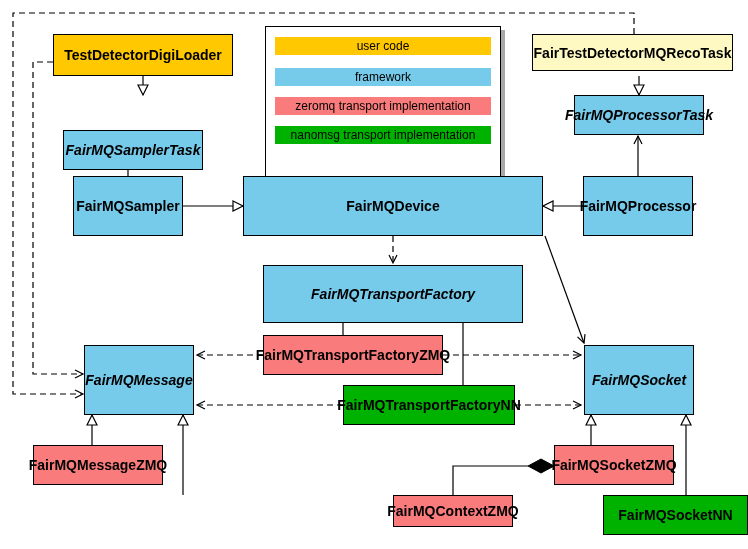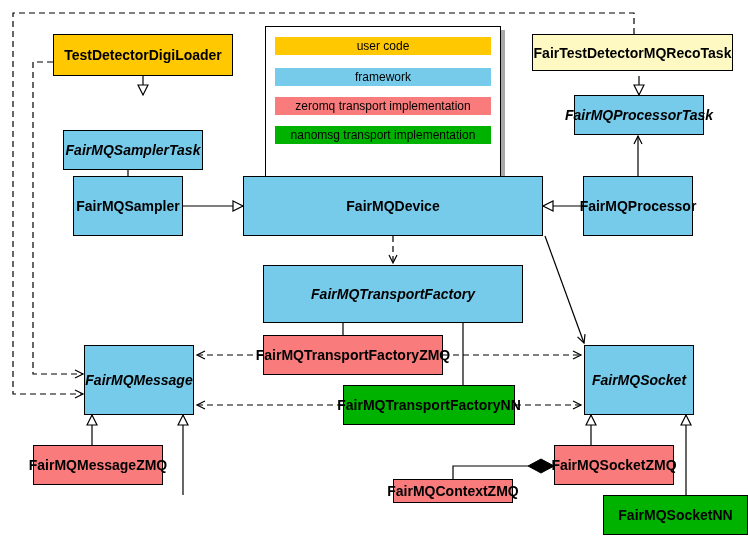--- a/index.html
+++ b/index.html
@@ -96,17 +96,17 @@
   <div class="node abstract" style="left: 263px; top: 265px; width: 260px; height: 58px; background-color: rgb(118, 203, 235);">FairMQTransportFactory</div>
 
   <div class="node" style="left: 263px; top: 335px; width: 180px; height: 40px; background-color: rgb(249, 123, 123);">FairMQTransportFactoryZMQ</div>
   <div class="node" style="left: 343px; top: 385px; width: 172px; height: 40px; background-color: rgb(0, 178, 0);">FairMQTransportFactoryNN</div>
 
   <div class="node abstract" style="left: 84px; top: 345px; width: 110px; height: 70px; background-color: rgb(118, 203, 235);">FairMQMessage</div>
   <div class="node abstract" style="left: 584px; top: 345px; width: 110px; height: 70px; background-color: rgb(118, 203, 235);">FairMQSocket</div>
 
   <div class="node" style="left: 33px; top: 445px; width: 130px; height: 40px; background-color: rgb(249, 123, 123);">FairMQMessageZMQ</div>
 
-  <div class="node" style="left: 393px; top: 479px; width: 120px; height: 24px; background-color: rgb(249, 123, 123);">FairMQContextZMQ</div>
+  <div class="node" style="left: 393px; top: 495px; width: 120px; height: 32px; background-color: rgb(249, 123, 123);">FairMQContextZMQ</div>
   <div class="node" style="left: 554px; top: 445px; width: 120px; height: 40px; background-color: rgb(249, 123, 123);">FairMQSocketZMQ</div>
   <div class="node" style="left: 603px; top: 495px; width: 145px; height: 40px; background-color: rgb(0, 178, 0);">FairMQSocketNN</div>
 
 </div>
 
 </body></html>

